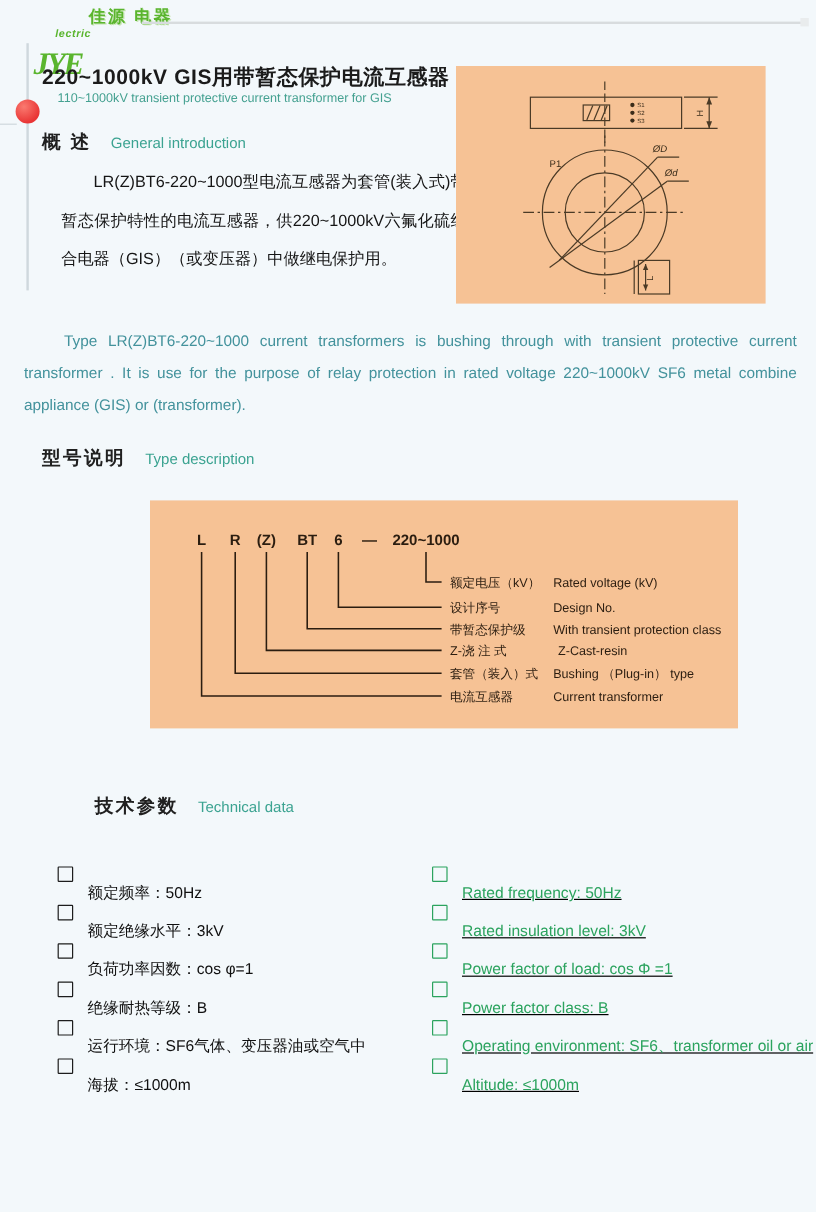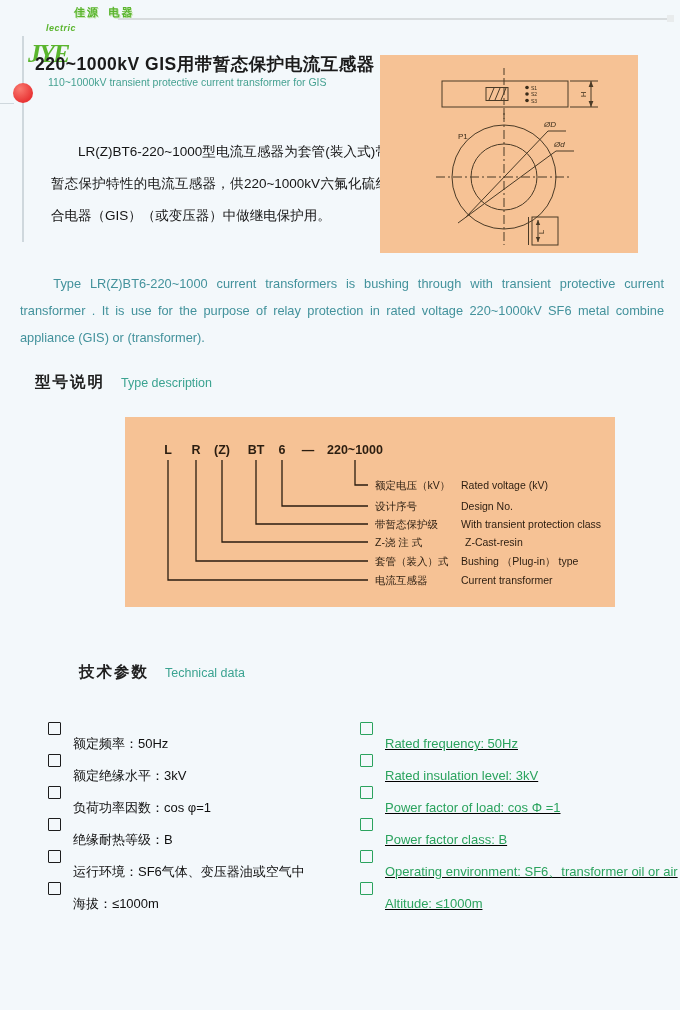--- a/index.html
+++ b/index.html
@@ -5,22 +5,22 @@
   html,body{margin:0;padding:0;}
   body{font-family:"Liberation Sans",sans-serif;}
   .page{position:relative;width:680px;height:1010px;background:#f3f8fb;overflow:hidden;}
 
   
   .logo{position:absolute;left:28px;top:3px;width:120px;height:34px;}
   .logo-mark{position:absolute;left:0;top:0;font-family:"Liberation Serif",serif;
     font-style:italic;font-weight:bold;font-size:26px;color:#5ab52e;letter-spacing:-2px;margin-top:36px;}
   .logo-sub{position:absolute;left:18px;top:20px;font-style:italic;font-weight:bold;
     font-size:9px;color:#5ab52e;letter-spacing:0.5px;}
-  .logo-cn{position:absolute;left:46px;top:2px;font-size:11px;font-weight:bold;
-    color:#5ab52e;letter-spacing:2px;text-shadow:1px 1px 0 #c8e6b4;font-family:Liberation Mono, monospace;}
+  .logo-cn{position:absolute;left:46px;top:2px;font-size:14px;font-weight:bold;
+    color:#5ab52e;letter-spacing:2px;text-shadow:1px 1px 0 #c8e6b4;}
   .head-rule{position:absolute;left:118px;top:18px;right:12px;height:2px;background:#d8dcde;}
   .head-rule-end{position:absolute;right:6px;top:15px;width:7px;height:7px;background:#e9eced;}
 
   .v-line{position:absolute;left:22px;top:36px;width:2px;height:206px;background:#cfd8dd;}
   .h-tick{position:absolute;left:0;top:103px;width:14px;height:1px;background:#cfd8dd;}
   .red-dot{position:absolute;left:13px;top:83px;width:20px;height:20px;border-radius:50%;
     background:radial-gradient(circle at 35% 30%,#fa7a70,#e93535 70%);}
 
   .title{position:absolute;left:35px;top:52px;font-size:17.5px;font-weight:bold;color:#1b1b1b;letter-spacing:0.5px;}
   .subtitle{position:absolute;left:48px;top:76px;font-size:10.5px;color:#45a191;}
@@ -67,20 +67,24 @@
   <div class="head-rule"></div>
   <div class="head-rule-end"></div>
 
   <div class="v-line"></div>
   <div class="h-tick"></div>
   <div class="red-dot"></div>
 
   <div class="title">220~1000kV GIS用带暂态保护电流互感器</div>
   <div class="subtitle">110~1000kV transient protective current transformer  for GIS</div>
 
+  <div class="sec-head" style="left:35px;top:108px;">
+    <span class="sec-zh">概 述</span>
+    <span class="sec-en">General introduction</span>
+  </div>
   <div class="ov-body">LR(Z)BT6-220~1000型电流互感器为套管(装入式)带暂态保护特性的电流互感器，供220~1000kV六氟化硫组合电器（GIS）（或变压器）中做继电保护用。</div>
 
   <div class="diagram-box">
     <svg width="258" height="198" viewBox="0 0 258 198">
       <g stroke="#4a3a26" stroke-width="1" fill="none">
 
         <line x1="124" y1="13" x2="124" y2="64" stroke-dasharray="7 3"></line>
         <rect x="62" y="26" width="126" height="26"></rect>
         <rect x="106" y="32.5" width="22" height="13"></rect>
         <line x1="109" y1="45" x2="114" y2="33"></line>

